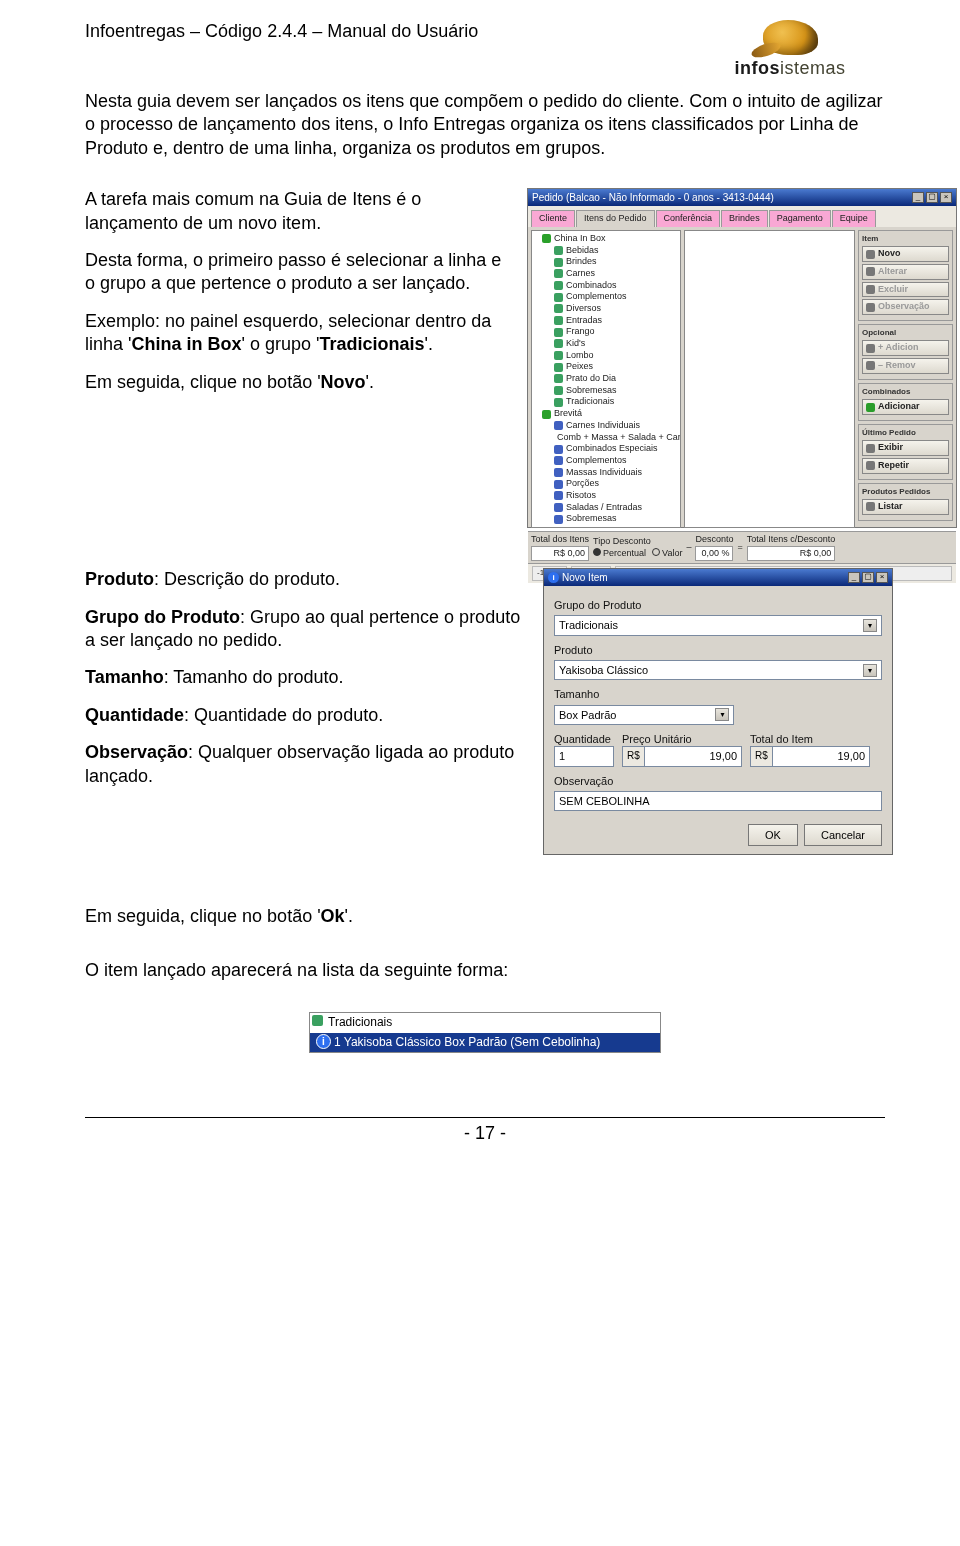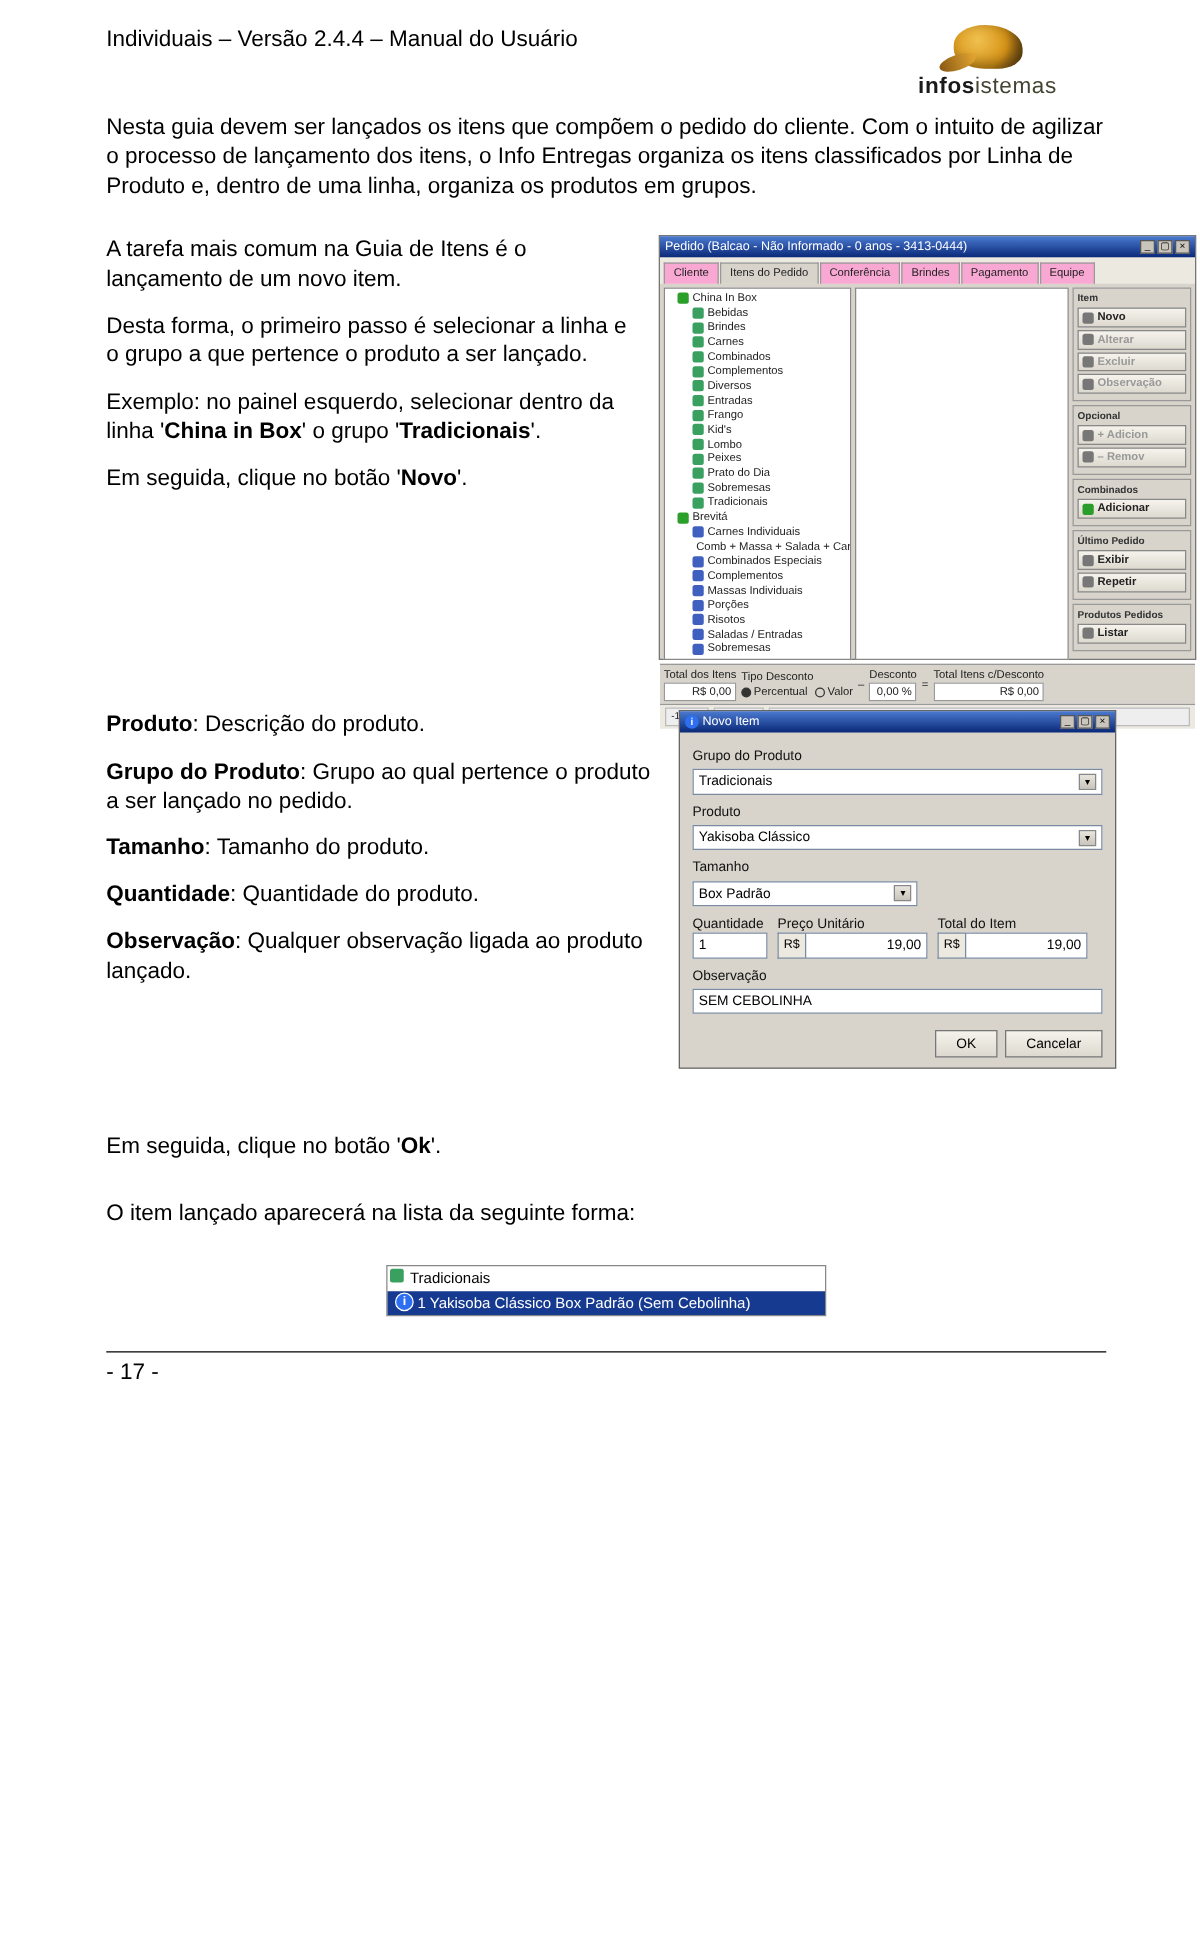--- a/index.html
+++ b/index.html
@@ -141,32 +141,33 @@
   .highlight-list .hl-item:before{
     content:"i"; position:absolute; left:6px; top:1px;
     width:13px; height:13px; border-radius:50%;
     background:#2d6ff0; color:#fff; font-weight:bold;
     text-align:center; font-size:10px; line-height:13px;
     border:1px solid #fff;
   }
 
   .footer-line {
     border-top:1px solid #000;
-    margin-top: 28px;
+    margin-top: 64px;
     padding-top:4px;
+    text-align:center;
     font-size:18px;
   }
 </style>
 </head>
 <body>
 
 <div class="page">
 
   <div class="header-row">
-    <div class="doc-header">Individuais – Versão 2.4.4 – Manual do Usuário</div>
+    <div class="doc-header">Infoentregas – Código 2.4.4 – Manual do Usuário</div>
     <div class="logo">
       <div class="swirl"></div>
       <div class="word">
         <b>infos</b><span>istemas</span>
       </div>
     </div>
   </div>
 
 
   <p>Nesta guia devem ser lançados os itens que compõem o pedido do cliente. Com o intuito de agilizar o processo de lançamento dos itens, o Info Entregas organiza os itens classificados por Linha de Produto e, dentro de uma linha, organiza os produtos em grupos.</p>
@@ -363,21 +364,21 @@
             </div>
           </div>
         </div>
         <div class="totals-row">
           <div style="display:flex;flex-direction:column;">
             <span>Total dos Itens</span>
             <span class="tot-box">R$    0,00</span>
           </div>
           <div style="display:flex;flex-direction:column;">
             <span>Tipo Desconto</span>
-            <div style="display:flex;gap:2px;align-items:center;">
+            <div style="display:flex;gap:2px;">
               <span style="width:8px;height:8px;border:1px solid #333;border-radius:50%;background:#333"></span>
               <span>Percentual</span>
               <span style="width:8px;height:8px;border:1px solid #333;border-radius:50%;margin-left:4px;"></span>
               <span>Valor</span>
             </div>
           </div>
           <span>–</span>
           <div style="display:flex;flex-direction:column;">
             <span>Desconto</span>
             <span class="tot-box">0,00 %</span>

